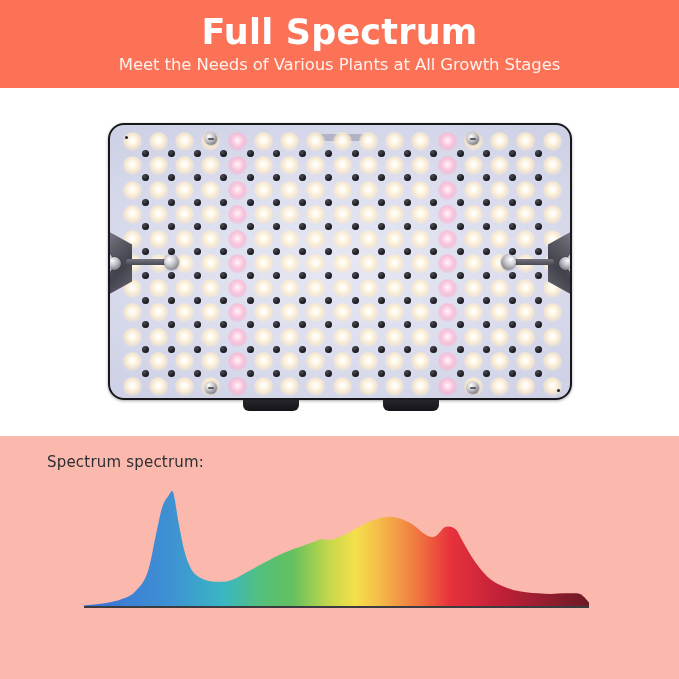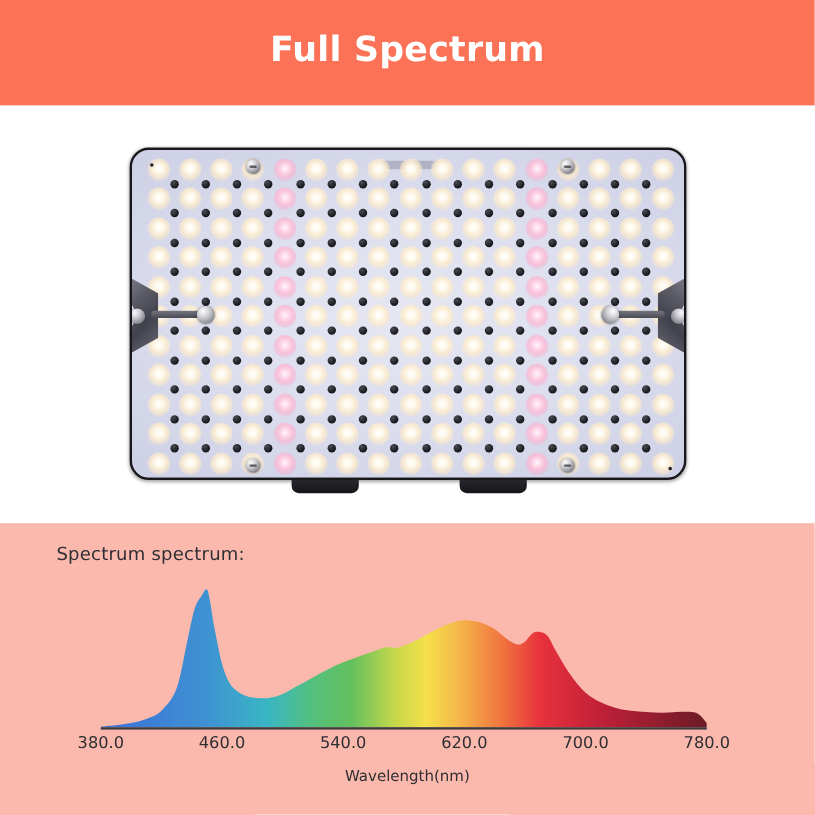--- a/index.html
+++ b/index.html
@@ -12,21 +12,21 @@
 
   
   #header {
     position:absolute; left:0; top:0; width:679px; height:88px;
     background:#fb7256;
     display:flex; flex-direction:column;
     align-items:center; justify-content:center;
     color:#ffffff;
   }
   #header-title {
-    font-size:29px; font-weight:bold;
+    font-size:35px; font-weight:bold;
     letter-spacing:0.2px; line-height:1.05;
     margin-bottom:5px;
   }
   #header-subtitle {
     font-size:16.5px; font-weight:normal;
     letter-spacing:-0.1px; line-height:1.1;
     color:#fdf1ec;
   }
 
   
@@ -194,20 +194,21 @@
     position:absolute; left:0; top:203px;
     width:679px; text-align:center;
     font-size:12.5px; color:#2e2e33;
   }
 </style>
 </head>
 <body>
 
 <div id="header">
   <div id="header-title">Full Spectrum</div>
+  <div id="header-subtitle">Meet the Needs of Various Plants at All Growth Stages</div>
 </div>
 
 <div id="panel-section">
   <div id="led-panel">
     <div id="led-inner">
       <div id="brand-mark"></div>
 
     <div class="led" style="left: 22px; top: 16px;"></div>
         <div class="led" style="left: 48.25px; top: 16px;"></div>
         <div class="led" style="left: 74.5px; top: 16px;"></div>
@@ -596,22 +597,13 @@
             <stop offset="66.25%" stop-color="#f0743f"></stop>
             <stop offset="72.50%" stop-color="#e8323c"></stop>
             <stop offset="82.50%" stop-color="#c02038"></stop>
             <stop offset="100.00%" stop-color="#6b1b26"></stop>
           </linearGradient>
       </defs>
       <path id="spec-path" fill="url(#specGrad)" stroke="none" d="M 0.00 114.42 C 2.10 114.23, 8.42 113.75, 12.63 113.28 C 16.83 112.80, 21.04 112.41, 25.25 111.55 C 29.46 110.69, 33.67 109.82, 37.88 108.10 C 42.08 106.38, 46.29 105.42, 50.50 101.20 C 54.71 96.98, 59.55 92.38, 63.13 82.80 C 66.70 73.22, 69.44 54.82, 71.96 43.70 C 74.49 32.58, 76.17 22.62, 78.28 16.10 C 80.38 9.58, 82.90 7.28, 84.59 4.60 C 86.27 1.92, 87.32 -0.77, 88.38 0.00 C 89.43 0.77, 89.85 3.83, 90.90 9.20 C 91.95 14.57, 93.00 23.38, 94.69 32.20 C 96.37 41.02, 98.90 54.43, 101.00 62.10 C 103.10 69.77, 105.21 74.37, 107.31 78.20 C 109.42 82.03, 111.52 83.38, 113.63 85.10 C 115.73 86.82, 117.83 87.69, 119.94 88.55 C 122.04 89.41, 124.15 89.89, 126.25 90.28 C 128.35 90.66, 130.46 90.75, 132.56 90.85 C 134.67 90.95, 136.77 91.04, 138.88 90.85 C 140.98 90.66, 143.08 90.28, 145.19 89.70 C 147.29 89.13, 149.40 88.36, 151.50 87.40 C 153.60 86.44, 155.71 85.10, 157.81 83.95 C 159.92 82.80, 160.97 82.22, 164.13 80.50 C 167.28 78.78, 172.54 75.90, 176.75 73.60 C 180.96 71.30, 185.17 68.81, 189.38 66.70 C 193.58 64.59, 197.79 62.68, 202.00 60.95 C 206.21 59.23, 210.42 57.88, 214.63 56.35 C 218.83 54.82, 223.46 53.09, 227.25 51.75 C 231.04 50.41, 234.19 48.78, 237.35 48.30 C 240.51 47.82, 243.24 49.26, 246.19 48.88 C 249.13 48.49, 251.87 47.25, 255.03 46.00 C 258.18 44.75, 261.34 43.32, 265.13 41.40 C 268.91 39.48, 273.54 36.61, 277.75 34.50 C 281.96 32.39, 286.17 30.19, 290.38 28.75 C 294.58 27.31, 298.79 26.07, 303.00 25.88 C 307.21 25.68, 311.42 26.35, 315.63 27.60 C 319.83 28.85, 324.46 31.05, 328.25 33.35 C 332.04 35.65, 335.19 39.29, 338.35 41.40 C 341.51 43.51, 344.66 45.62, 347.19 46.00 C 349.71 46.38, 351.40 45.23, 353.50 43.70 C 355.60 42.17, 357.71 38.14, 359.81 36.80 C 361.92 35.46, 364.02 35.27, 366.13 35.65 C 368.23 36.03, 370.33 36.61, 372.44 39.10 C 374.54 41.59, 375.59 45.23, 378.75 50.60 C 381.91 55.97, 387.17 65.36, 391.38 71.30 C 395.58 77.24, 399.79 82.42, 404.00 86.25 C 408.21 90.08, 412.42 92.19, 416.63 94.30 C 420.83 96.41, 425.04 97.75, 429.25 98.90 C 433.46 100.05, 437.67 100.63, 441.88 101.20 C 446.08 101.78, 450.29 102.06, 454.50 102.35 C 458.71 102.64, 462.92 102.92, 467.13 102.92 C 471.33 102.92, 475.54 102.45, 479.75 102.35 C 483.96 102.25, 489.22 101.97, 492.38 102.35 C 495.53 102.73, 496.58 103.12, 498.69 104.65 C 500.79 106.18, 503.95 110.40, 505.00 111.55 L 505 115 L 0 115 Z"></path>
     </svg>
   </div>
   <div id="axis-line"></div>
-  <div id="tick-labels">
-      <div class="tick" style="left: 0px;">380.0</div>
-      <div class="tick" style="left: 101px;">460.0</div>
-      <div class="tick" style="left: 202px;">540.0</div>
-      <div class="tick" style="left: 303px;">620.0</div>
-      <div class="tick" style="left: 404px;">700.0</div>
-      <div class="tick" style="left: 505px;">780.0</div>
-    </div>
-  <div id="axis-title">Wavelength(nm)</div>
 </div>
 
 </body></html>

